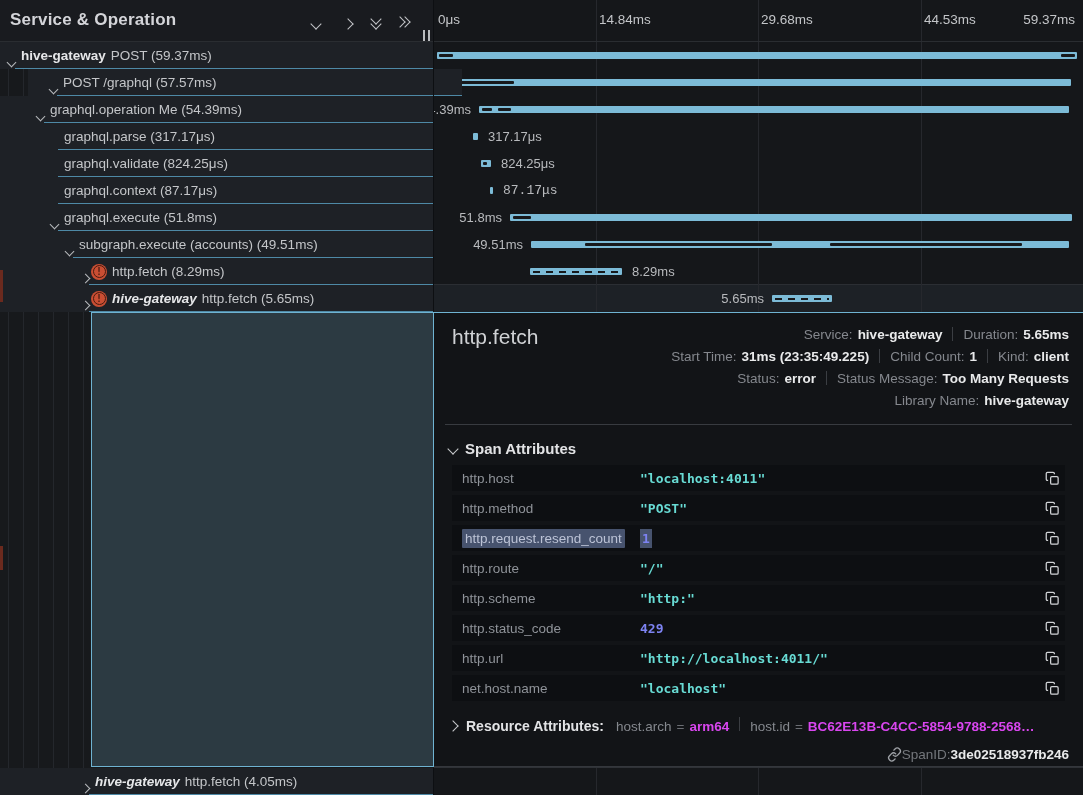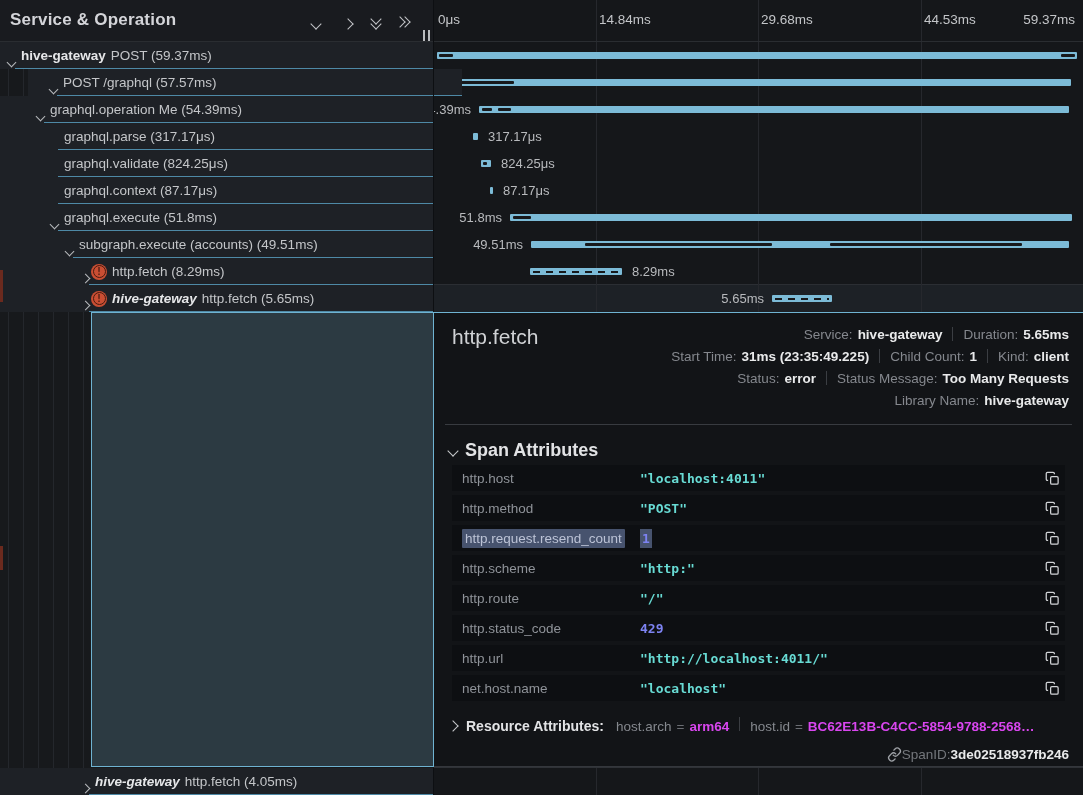--- a/index.html
+++ b/index.html
@@ -57,21 +57,21 @@
           border-top:1px solid #6fb3d2;border-bottom:1px solid #34373c;box-sizing:border-box;z-index:8;}
   #detail-title{position:absolute;left:18px;top:12px;font-size:21px;font-weight:500;color:#cfd1d4;}
   #meta{position:absolute;right:14px;top:10px;}
   .mline{display:flex;justify-content:flex-end;align-items:center;height:22px;font-size:13.5px;white-space:nowrap;}
   .mlab{color:#85888e;margin-right:5px;}
   .mval{color:#e9eaeb;font-weight:700;}
   .vsep{display:inline-block;width:1px;height:14px;background:#3b3e43;margin:0 10px;}
   #divider{position:absolute;left:11px;top:111px;width:627px;height:1px;background:#383b40;}
   #attr-head{position:absolute;left:15px;top:127px;display:flex;align-items:center;gap:8px;cursor:pointer;}
   #attr-head .chev{border-color:#c8cacd;}
-  #attr-head span.txt{font-size:18px;font-weight:700;color:#e2e3e5;}
+  #attr-head span.txt{font-size:15px;font-weight:700;color:#e2e3e5;}
   #attr-table{position:absolute;left:18px;top:152px;width:613px;}
   .arow{position:relative;height:26px;margin-bottom:4px;background:#0d0f12;display:flex;align-items:center;}
   .akey{width:178px;padding-left:10px;font-size:13.5px;color:#8f9399;white-space:nowrap;}
   .akey .hl{background:#47536e;color:#bcc3d6;padding:2px 3px;border-radius:1px;}
   .aval{flex:1;font-family:"DejaVu Sans Mono","Liberation Mono",monospace;font-size:13px;font-weight:700;white-space:nowrap;}
   .aval.string{color:#68dbd4;}
   .aval.number{color:#7d83f2;}
   .aval .hl{background:#47536e;padding:2px 2px;}
   .copy{width:26px;height:26px;display:flex;align-items:center;justify-content:center;cursor:pointer;flex:0 0 26px;}
   #resource{position:absolute;left:15px;top:404px;display:flex;align-items:center;font-size:13.5px;white-space:nowrap;}
@@ -128,21 +128,21 @@
         <div class="bar" style="left: 39px; width: 5px;"></div>
         <span class="tlabel" style="left: 54px;">317.17μs</span>
       </div>
       <div class="tlrow" style="top: 150px;">
         <div class="bar" style="left: 47px; width: 10px;"></div>
         <div class="seg" style="left: 49px; width: 4px; top: 12px;"></div>
         <span class="tlabel" style="left: 67px;">824.25μs</span>
       </div>
       <div class="tlrow" style="top: 177px;">
         <div class="bar" style="left: 56px; width: 3px;"></div>
-        <span class="tlabel" style="left: 69px;">87.17μs</span>
+        <span class="tlabel" style="left: 69px; font-family: Liberation Mono, monospace;">87.17μs</span>
       </div>
       <div class="tlrow" style="top: 204px;">
         <div class="bar" style="left: 76px; width: 562px;"></div>
         <div class="seg" style="left: 79px; width: 18px; top: 12px;"></div>
         <span class="tlabel" style="right: 581px;">51.8ms</span>
       </div>
       <div class="tlrow" style="top: 231px;">
         <div class="bar" style="left: 97px; width: 538px;"></div>
         <div class="seg" style="left: 151px; width: 187px; top: 12px;"></div>
         <div class="seg" style="left: 396px; width: 192px; top: 12px;"></div>
@@ -339,32 +339,32 @@
         <span class="akey"><span class="hl">http.request.resend_count</span></span>
         <span class="aval number"><span class="hl">1</span></span>
         <span class="copy">
           <svg width="15" height="15" viewBox="0 0 24 24" fill="none" stroke="#d2d4d7" stroke-width="2" stroke-linejoin="round">
             <rect x="9" y="9" width="12" height="12" rx="2"></rect>
             <path d="M5 15H4a2 2 0 0 1-2-2V4a2 2 0 0 1 2-2h9a2 2 0 0 1 2 2v1"></path>
           </svg>
         </span>
       </div>
       <div class="arow">
+        <span class="akey">http.route</span>
+        <span class="aval string">"/"</span>
+        <span class="copy">
+          <svg width="15" height="15" viewBox="0 0 24 24" fill="none" stroke="#d2d4d7" stroke-width="2" stroke-linejoin="round">
+            <rect x="9" y="9" width="12" height="12" rx="2"></rect>
+            <path d="M5 15H4a2 2 0 0 1-2-2V4a2 2 0 0 1 2-2h9a2 2 0 0 1 2 2v1"></path>
+          </svg>
+        </span>
+      </div>
+      <div class="arow">
         <span class="akey">http.scheme</span>
         <span class="aval string">"http:"</span>
-        <span class="copy">
-          <svg width="15" height="15" viewBox="0 0 24 24" fill="none" stroke="#d2d4d7" stroke-width="2" stroke-linejoin="round">
-            <rect x="9" y="9" width="12" height="12" rx="2"></rect>
-            <path d="M5 15H4a2 2 0 0 1-2-2V4a2 2 0 0 1 2-2h9a2 2 0 0 1 2 2v1"></path>
-          </svg>
-        </span>
-      </div>
-      <div class="arow">
-        <span class="akey">http.route</span>
-        <span class="aval string">"/"</span>
         <span class="copy">
           <svg width="15" height="15" viewBox="0 0 24 24" fill="none" stroke="#d2d4d7" stroke-width="2" stroke-linejoin="round">
             <rect x="9" y="9" width="12" height="12" rx="2"></rect>
             <path d="M5 15H4a2 2 0 0 1-2-2V4a2 2 0 0 1 2-2h9a2 2 0 0 1 2 2v1"></path>
           </svg>
         </span>
       </div>
       <div class="arow">
         <span class="akey">http.status_code</span>
         <span class="aval number">429</span>

